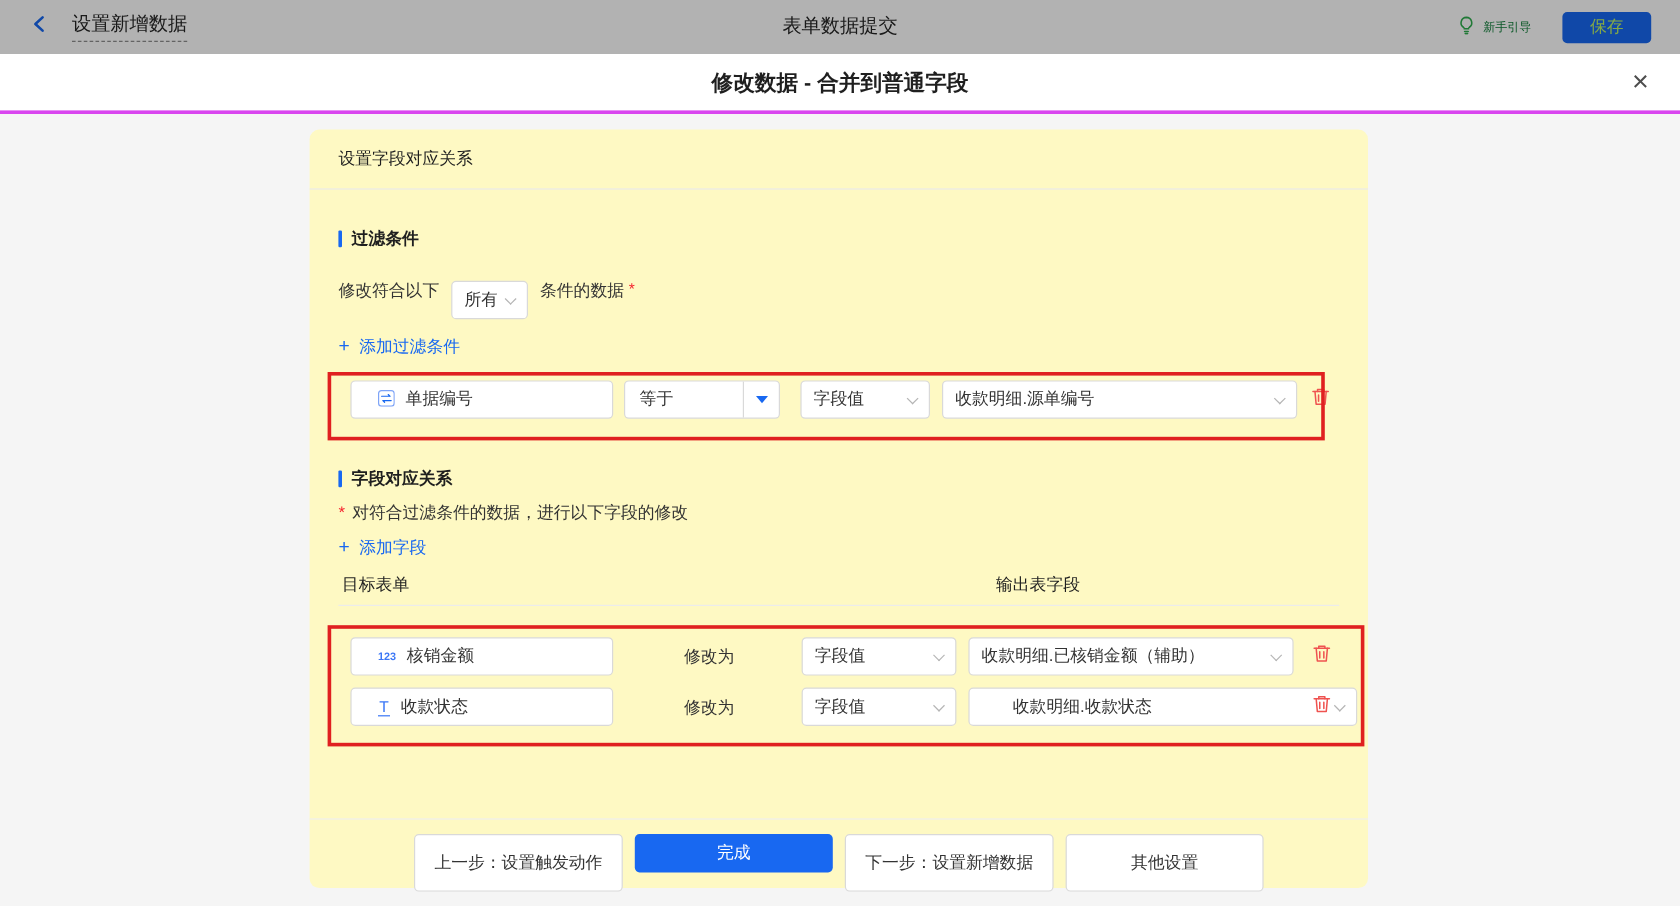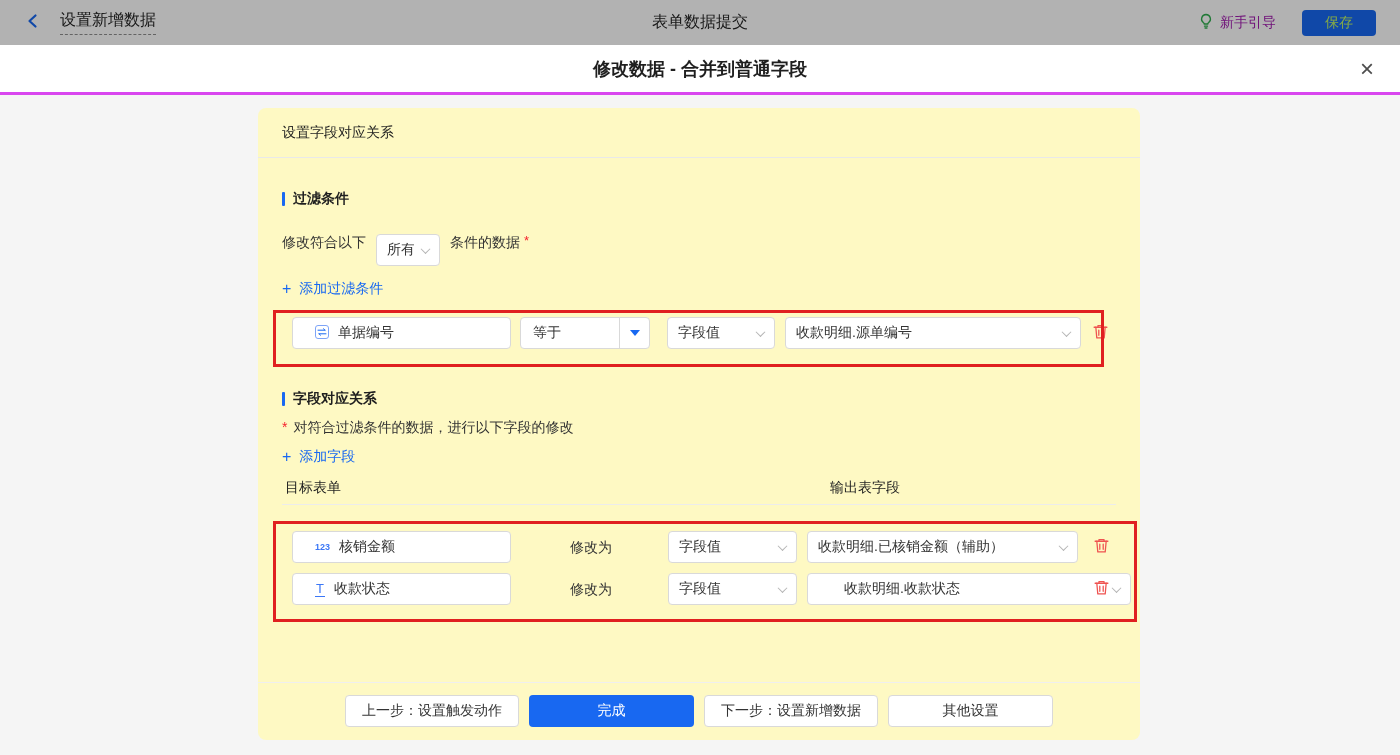--- a/index.html
+++ b/index.html
@@ -8,21 +8,21 @@
   .screen { position:relative; width:1400px; height:755px; background:#fff; overflow:hidden; }
 
   
   .topbar { position:relative; height:45px; background:#ffffff; display:flex; align-items:center; padding:0 24px; }
   .topbar-overlay { position:absolute; inset:0; background:rgba(0,0,0,0.30); z-index:5; }
   .topbar-left { display:flex; align-items:center; gap:18px; }
   .back-btn { display:flex; align-items:center; cursor:pointer; }
   .back-label { font-size:16px; color:#262626; border-bottom:1px dashed #8f8f8f; padding-bottom:3px; }
   .topbar-center { position:absolute; left:0; right:0; text-align:center; font-size:16px; color:#262626; }
   .topbar-right { margin-left:auto; display:flex; align-items:center; gap:26px; position:relative; }
-  .guide { display:flex; align-items:center; gap:6px; color:#a21caf; font-size:14px; cursor:pointer; }
+  .guide { display:flex; align-items:center; gap:6px; color:#15803d; font-size:10px; cursor:pointer; }
   .save-btn { background:#1868f1; color:#bef264; border:none; border-radius:4px; height:26px; padding:0 23px; font-size:14px; cursor:pointer; }
 
   
   .dialog-header { position:relative; height:50px; background:#fff; display:flex; align-items:center; justify-content:center; border-bottom:3px solid #d946ef; }
   .dialog-title { font-size:18px; font-weight:bold; color:#1f1f1f; }
   .close-icon { position:absolute; right:26px; top:50%; transform:translateY(-50%); font-size:24px; line-height:1; color:#4d4d4d; cursor:pointer; font-weight:300; }
 
   
   .dialog-body { position:relative; height:660px; background:#f5f5f5; }
   .card { position:absolute; left:258px; top:13px; width:882px; height:632px; background:#fef9c3; border-radius:8px; }
@@ -57,21 +57,21 @@
 
   .col-header { position:absolute; font-size:14px; color:#1f1f1f; font-weight:500; }
   .table-divider { position:absolute; left:24px; right:24px; border-top:1px solid #ececec; }
 
   .action-label { position:absolute; height:32px; line-height:32px; font-size:14px; color:#333; }
 
   .annotation-box { position:absolute; border:3px solid #e02020; pointer-events:none; z-index:20; }
 
   .card-footer-divider { position:absolute; top:574px; left:0; right:0; border-top:1px solid #efefef; }
   .footer-buttons { position:absolute; top:587px; left:0; right:0; display:flex; justify-content:center; gap:10px; }
-  .btn-outline { height:32px; min-width:165px; padding:0 16px; border:1px solid #d9d9d9; background:#fff; border-radius:4px; font-size:14px; color:#333; cursor:pointer; font-family:inherit; }
+  .btn-outline { height:48px; min-width:165px; padding:0 16px; border:1px solid #d9d9d9; background:#fff; border-radius:4px; font-size:14px; color:#333; cursor:pointer; font-family:inherit; }
   .btn-primary { height:32px; min-width:165px; padding:0 16px; border:none; background:#1868f1; border-radius:4px; font-size:14px; color:#fff; cursor:pointer; font-family:inherit; }
 </style>
 </head>
 <body>
 
 <div class="screen">
 
   <div class="topbar">
     <div class="topbar-left">
       <span class="back-btn">

